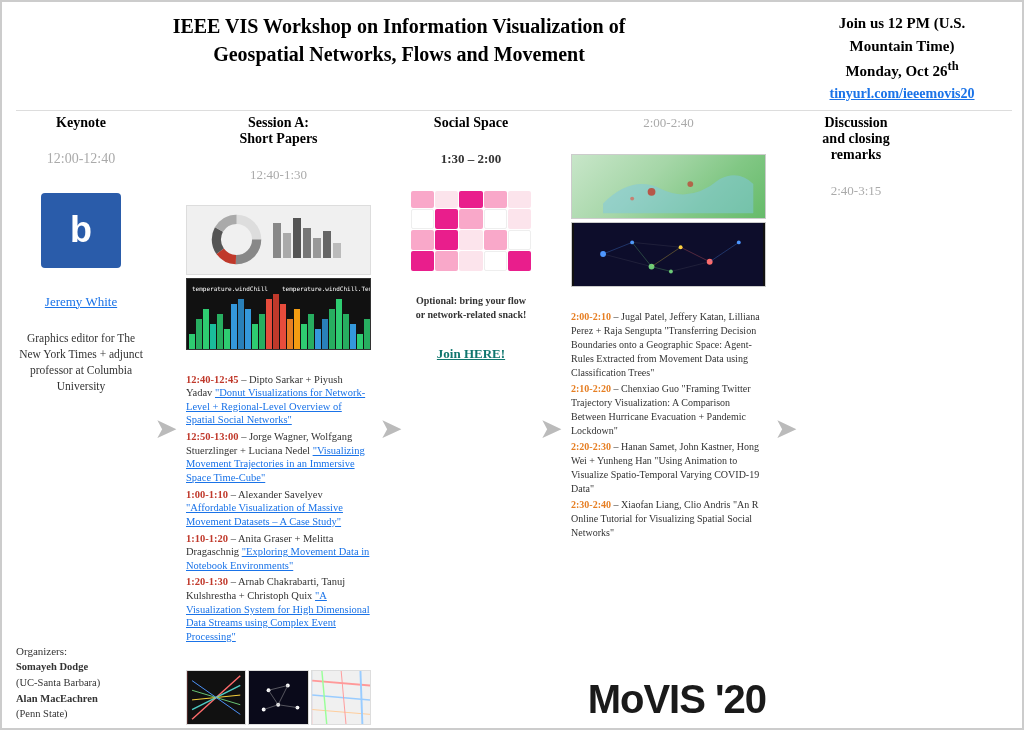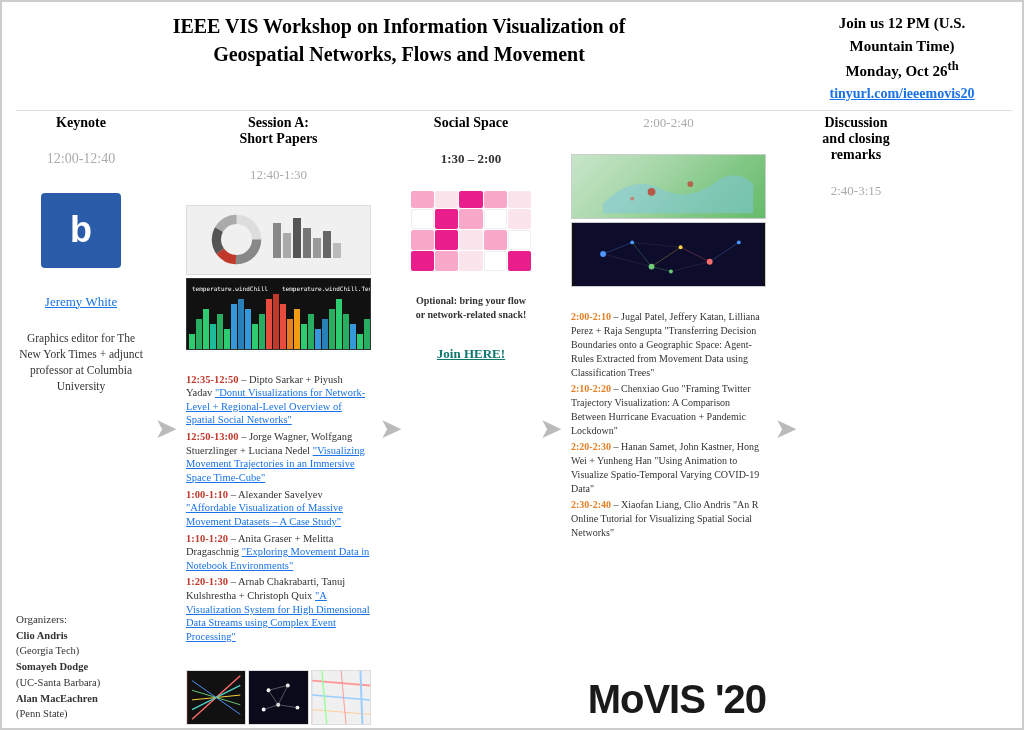--- a/index.html
+++ b/index.html
@@ -350,24 +350,20 @@
       <div class="session-label">Keynote</div>
       <div class="time-label">12:00-12:40</div>
       <div class="keynote-logo">
         <span>b</span>
       </div>
       <div class="keynote-name">Jeremy White</div>
       <div class="keynote-desc">Graphics editor for The New York Times + adjunct professor at Columbia University</div>
 
       <div class="organizers" style="margin-top:auto;">
         <div class="org-title">Organizers:</div>
-        <div>
-          <span class="org-name">Clio Andris</span><br>
-          <span>(Georgia Tech)</span>
-        </div>
         <div>
           <span class="org-name">Somayeh Dodge</span><br>
           <span>(UC-Santa Barbara)</span>
         </div>
         <div>
           <span class="org-name">Alan MacEachren</span><br>
           <span>(Penn State)</span>
         </div>
       </div>
     </div>
@@ -443,21 +439,21 @@
             <rect x="177" y="40" width="6" height="30" fill="#27ae60"></rect>
 
             <text x="5" y="12" fill="#fff" font-size="6" font-family="monospace">temperature.windChill</text>
             <text x="95" y="12" fill="#fff" font-size="6" font-family="monospace">temperature.windChill.Temperatur</text>
           </svg>
         </div>
       </div>
 
       <div class="paper-links">
         <div class="paper-entry">
-          <span class="paper-time">12:35-12:50</span>
+          <span class="paper-time">12:40-12:45</span>
           <span> – Dipto Sarkar + Piyush Yadav </span>
           <span class="paper-link">"Donut Visualizations for Network-Level + Regional-Level Overview of Spatial Social Networks"</span>
         </div>
         <div class="paper-entry">
           <span class="paper-time">12:50-13:00</span>
           <span> – Jorge Wagner, Wolfgang Stuerzlinger + Luciana Nedel </span>
           <span class="paper-link">"Visualizing Movement Trajectories in an Immersive Space Time-Cube"</span>
         </div>
         <div class="paper-entry">
           <span class="paper-time">1:00-1:10</span>

